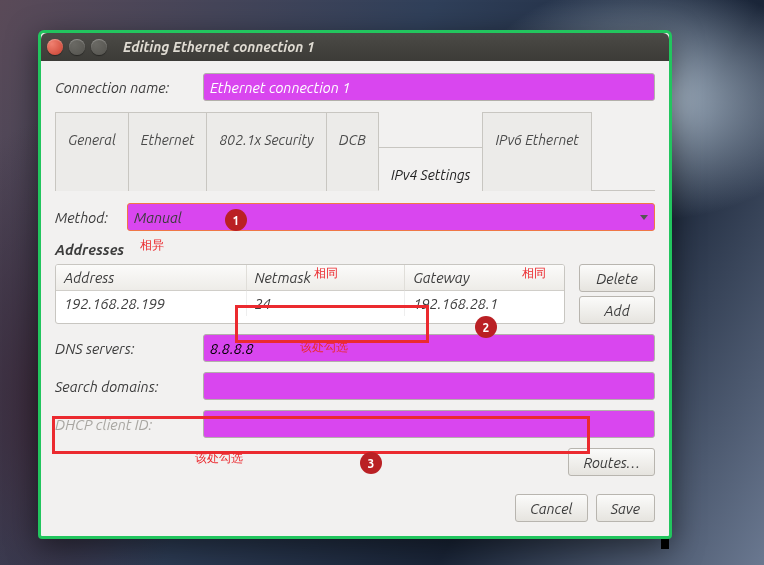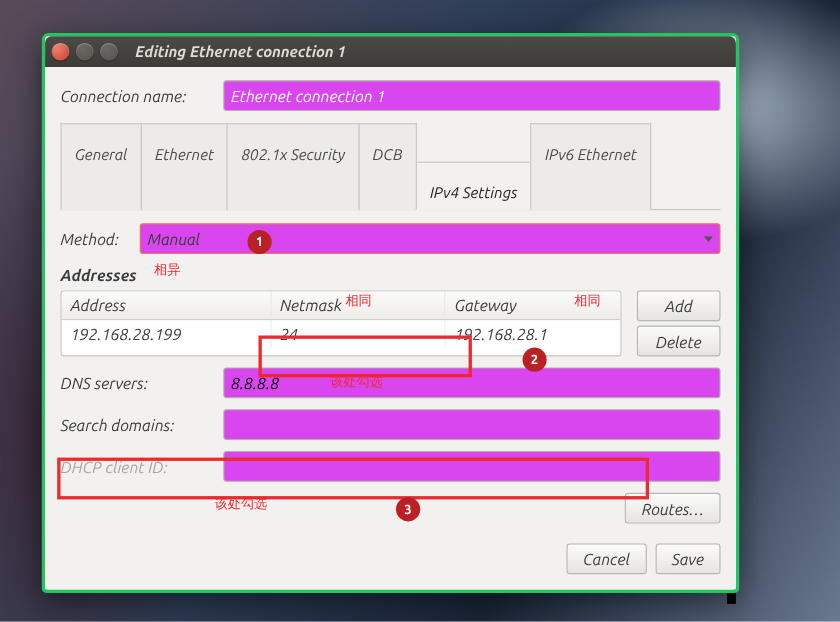--- a/index.html
+++ b/index.html
@@ -255,22 +255,22 @@
           <div>Netmask</div>
           <div>Gateway</div>
         </div>
         <div class="addr-row">
           <div>192.168.28.199</div>
           <div>24</div>
           <div>192.168.28.1</div>
         </div>
       </div>
       <div class="side-btns">
+        <button class="btn">Delete</button>
         <button class="btn">Add</button>
-        <button class="btn">Delete</button>
       </div>
     </div>
 
     <div class="row">
       <div class="label">DNS servers:</div>
       <input type="text" class="field" value="8.8.8.8" style="">
     </div>
 
     <div class="row">
       <div class="label">Search domains:</div>

